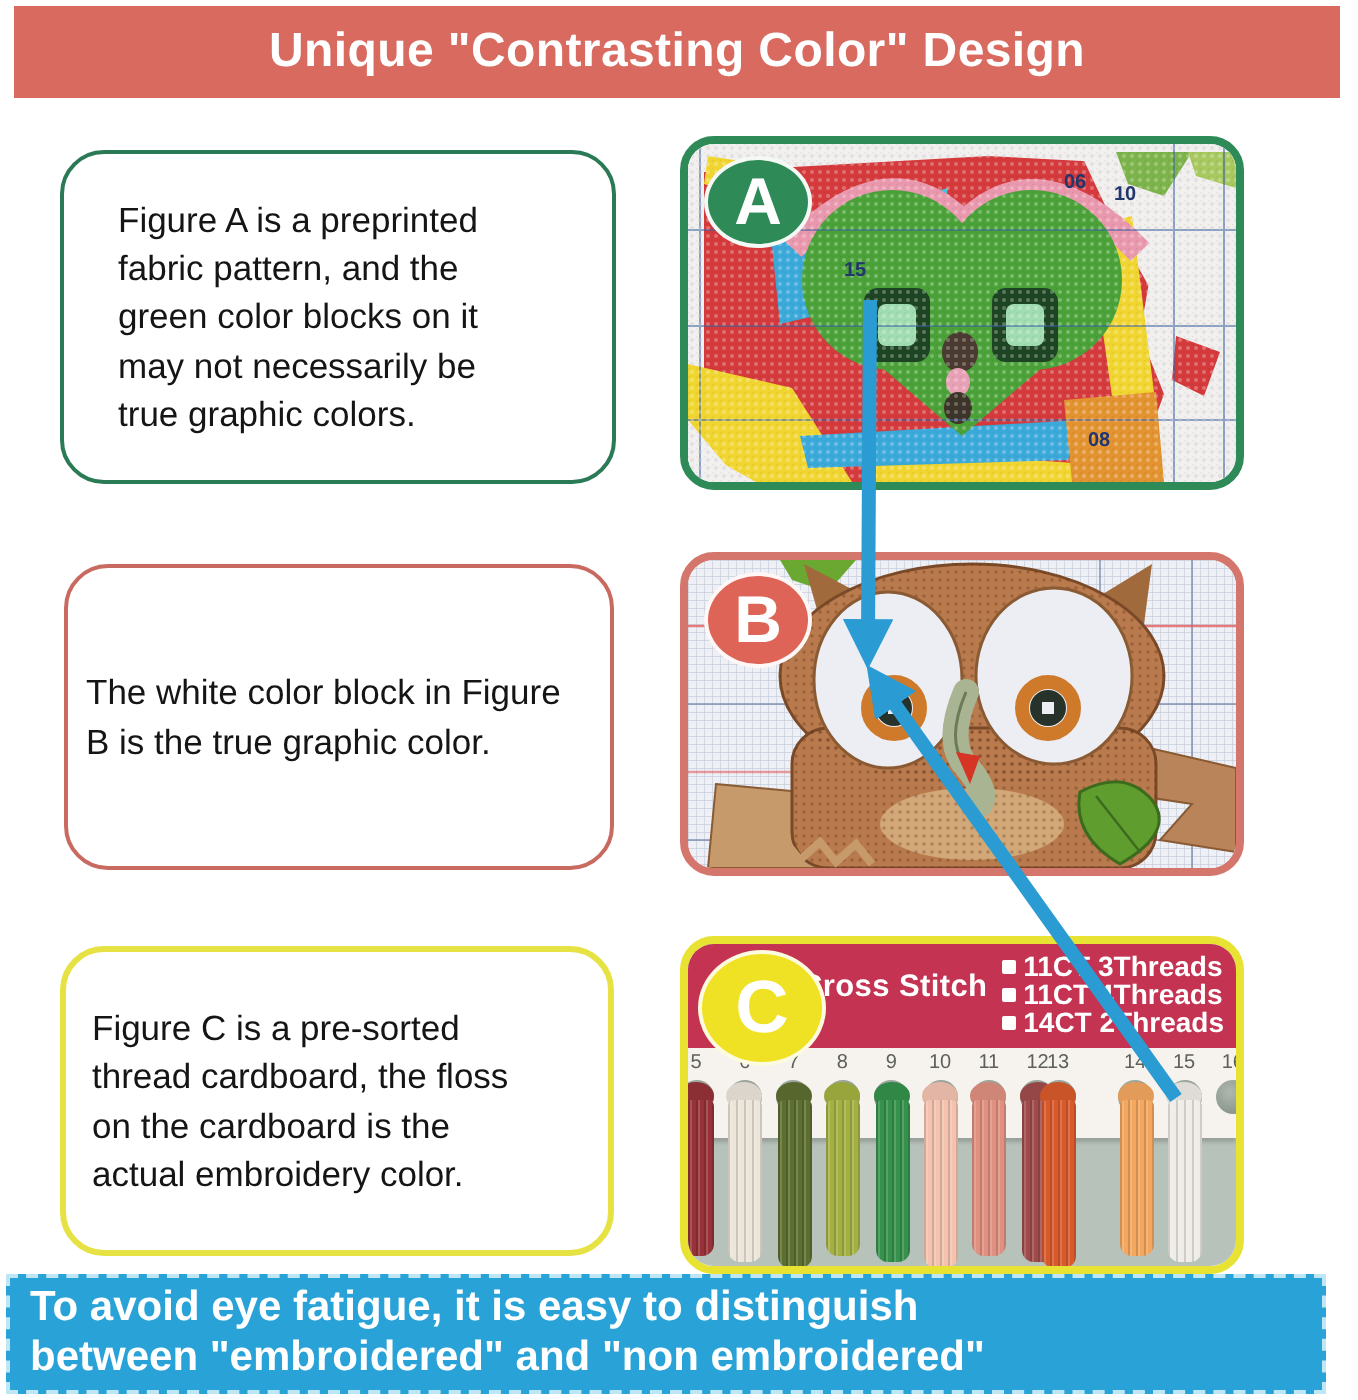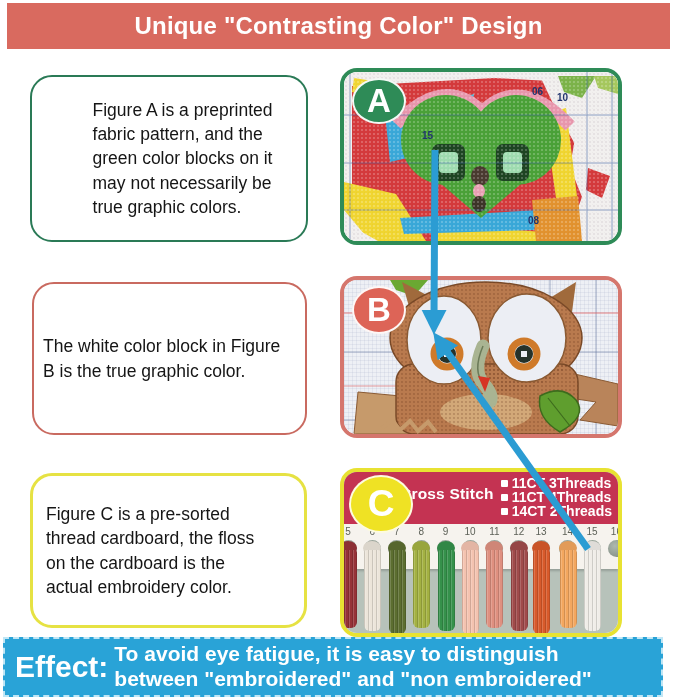--- a/index.html
+++ b/index.html
@@ -7,21 +7,21 @@
   #stage{position:relative;width:679px;height:700px;background:#fff;overflow:hidden;}
 
   
   .banner{position:absolute;left:7px;top:3px;width:663px;height:46px;
     background:var(--banner-bg,#d96a5f);display:flex;align-items:center;justify-content:center;}
   .banner span{color:#fff;font-weight:bold;font-size:24px;letter-spacing:.2px;}
 
   
   .note{position:absolute;border-radius:22px;background:#fff;display:flex;align-items:center;}
   .note p{margin:0;font-size:17.5px;line-height:1.38;color:#151515;white-space:pre-line;}
-  .note-a{left:30px;top:75px;width:278px;height:167px;border:2.5px solid var(--note-green,#2a7a56);padding-left:27px;justify-content:center;}
+  .note-a{left:30px;top:75px;width:278px;height:167px;border:2.5px solid var(--note-green,#2a7a56);padding-left:27px;}
   .note-b{left:32px;top:282px;width:275px;height:153px;border:2.5px solid var(--note-salmon,#c96a60);padding-left:9px;}
   .note-c{left:30px;top:473px;width:277px;height:155px;border:3px solid var(--note-yellow,#e6e243);padding-left:13px;}
 
   
   .fig{position:absolute;border-radius:17px;overflow:hidden;background:#fff;}
   .fig-a{left:340px;top:68px;width:282px;height:177px;border:4px solid var(--green,#2e8b57);}
   .fig-b{left:340px;top:276px;width:282px;height:162px;border:4px solid var(--salmon,#d5766d);}
   .fig-c{left:340px;top:468px;width:282px;height:169px;border:4px solid var(--yellow,#e8e232);}
   .fig svg.art{position:absolute;left:0;top:0;width:100%;height:100%;}
 
@@ -145,21 +145,21 @@
         <line x1="0" y1="138" x2="274" y2="138"></line>
         <line x1="243" y1="0" x2="243" y2="169"></line>
         <line x1="268" y1="0" x2="268" y2="169"></line>
         <line x1="6" y1="0" x2="6" y2="169"></line>
       </g>
       <rect x="0" y="0" width="274" height="169" fill="url(#wdots)"></rect>
     </svg>
     <span class="fab-num" style="left:148px;top:14px;padding-left:40px;">06</span>
     <span class="fab-num" style="left:213px;top:20px;">10</span>
     <span class="fab-num" style="left:78px;top:58px;">15</span>
-    <span class="fab-num" style="left:184px;top:143px;">08</span>
+    <span class="fab-num" style="left:200px;top:143px;">08</span>
     <div class="badge badge-a">
       <span>A</span>
     </div>
   </div>
 
   <div class="fig fig-b">
     <svg class="art" viewBox="0 0 274 154" preserveAspectRatio="none">
       <defs>
         <pattern id="grid4" width="4" height="4" patternUnits="userSpaceOnUse">
           <rect width="4" height="4" fill="#eef0f5"></rect>
@@ -280,21 +280,21 @@
           <span class="hole-circle"></span>
           <span class="knot" style="background: rgb(223, 144, 128);"></span>
           <span class="strands" style="background: repeating-linear-gradient(90deg, rgba(0, 0, 0, 0.14) 0px, rgba(0, 0, 0, 0.14) 1px, rgba(255, 255, 255, 0.16) 1px, rgba(255, 255, 255, 0.16) 2px, rgba(0, 0, 0, 0) 2px, rgba(0, 0, 0, 0) 4px), rgb(223, 144, 128); height: 78px;"></span>
         </div>
         <div class="hole-col" style="left: 162.8px;">
           <span class="hole-num">12</span>
           <span class="hole-circle"></span>
           <span class="knot" style="background: rgb(160, 75, 75);"></span>
           <span class="strands" style="background: repeating-linear-gradient(90deg, rgba(0, 0, 0, 0.14) 0px, rgba(0, 0, 0, 0.14) 1px, rgba(255, 255, 255, 0.16) 1px, rgba(255, 255, 255, 0.16) 2px, rgba(0, 0, 0, 0) 2px, rgba(0, 0, 0, 0) 4px), rgb(160, 75, 75); height: 81px;"></span>
         </div>
-        <div class="hole-col" style="left: 185px;">
+        <div class="hole-col" style="left: 173px;">
           <span class="hole-num">13</span>
           <span class="hole-circle"></span>
           <span class="knot" style="background: rgb(216, 90, 43);"></span>
           <span class="strands" style="background: repeating-linear-gradient(90deg, rgba(0, 0, 0, 0.14) 0px, rgba(0, 0, 0, 0.14) 1px, rgba(255, 255, 255, 0.16) 1px, rgba(255, 255, 255, 0.16) 2px, rgba(0, 0, 0, 0) 2px, rgba(0, 0, 0, 0) 4px), rgb(216, 90, 43); height: 84px;"></span>
         </div>
         <div class="hole-col" style="left: 211.6px;">
           <span class="hole-num">14</span>
           <span class="hole-circle"></span>
           <span class="knot" style="background: rgb(243, 167, 95);"></span>
           <span class="strands" style="background: repeating-linear-gradient(90deg, rgba(0, 0, 0, 0.14) 0px, rgba(0, 0, 0, 0.14) 1px, rgba(255, 255, 255, 0.16) 1px, rgba(255, 255, 255, 0.16) 2px, rgba(0, 0, 0, 0) 2px, rgba(0, 0, 0, 0) 4px), rgb(243, 167, 95); height: 78px;"></span>
@@ -319,20 +319,19 @@
     <defs>
       <marker id="ah" markerWidth="3.6" markerHeight="3.6" refX="1.2" refY="1.8" orient="auto">
         <path d="M0,0 L3.6,1.8 L0,3.6 Z" fill="#2b9cd3"></path>
       </marker>
     </defs>
     <line x1="435" y1="150" x2="434" y2="318" stroke="#2b9cd3" stroke-width="7" marker-end="url(#ah)"></line>
     <line x1="588" y1="549" x2="443" y2="346" stroke="#2b9cd3" stroke-width="7" marker-end="url(#ah)"></line>
   </svg>
 
   <div class="effect">
-    <span class="elabel">Effect:</span>
     <span class="elines">
       <span class="eline">To avoid eye fatigue, it is easy to distinguish</span>
       <span class="eline">between "embroidered" and "non embroidered"</span>
     </span>
   </div>
 
 </div>
 
 </body></html>

